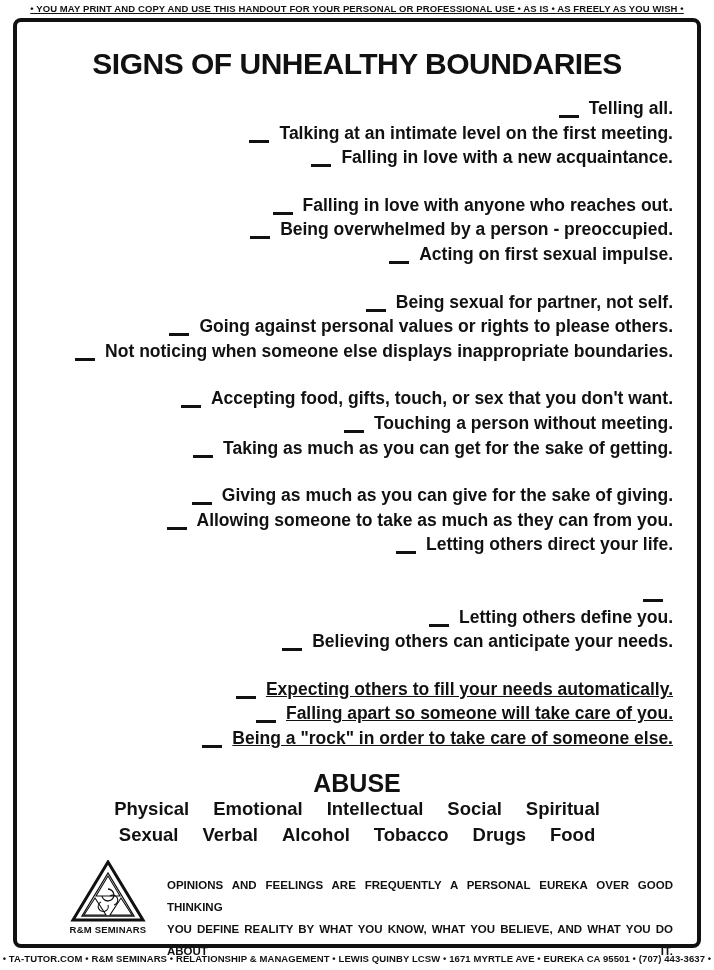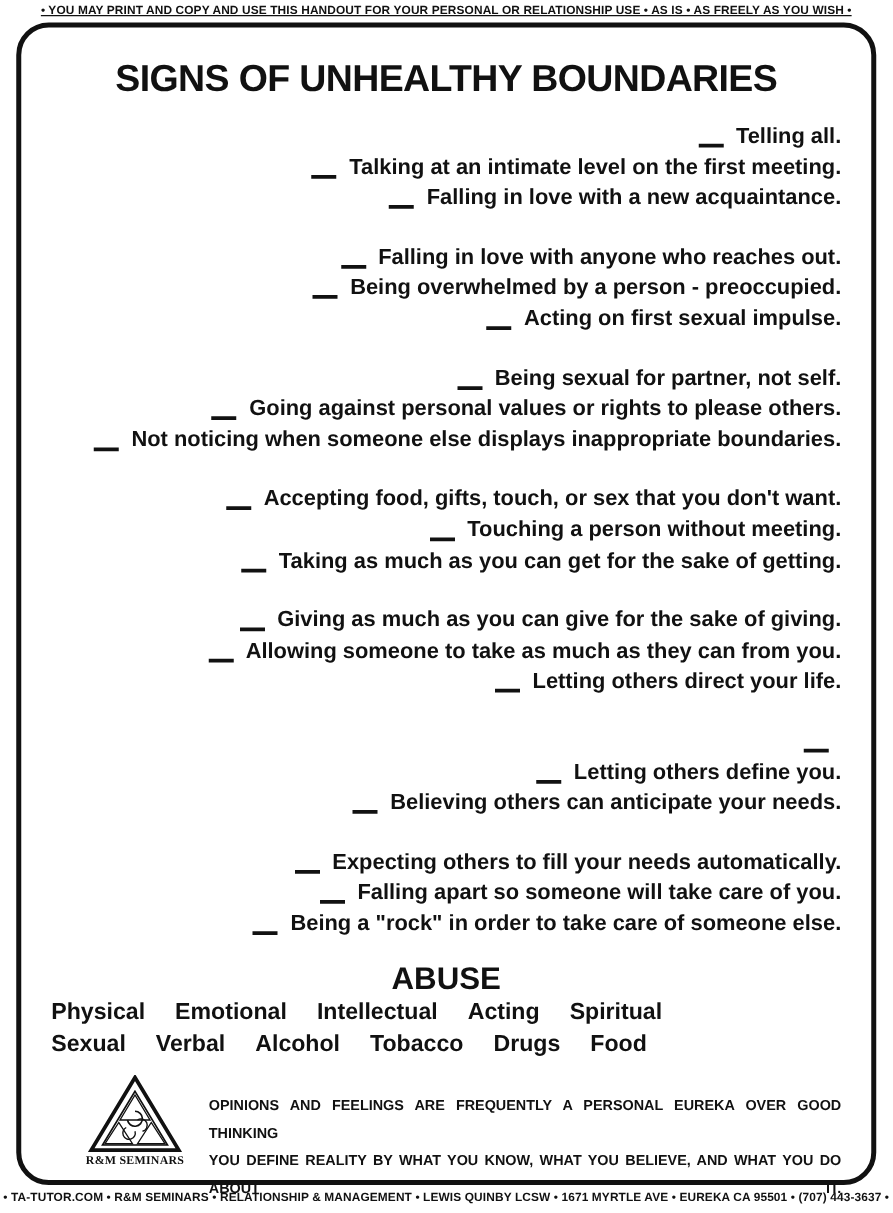--- a/index.html
+++ b/index.html
@@ -8,53 +8,53 @@
     font-family:"Liberation Sans","DejaVu Sans",sans-serif;
     font-weight:bold;overflow:hidden;
   }
   .top-notice{
     height:15px;padding-top:3px;text-align:center;
     font-size:9.5px;letter-spacing:.1px;text-decoration:underline;
     white-space:nowrap;
   }
   .border-box{
     box-sizing:border-box;margin:0 13px;height:930px;
-    border:4px solid #111111;border-radius:26px;
+    border:4px solid #111111;border-radius:8px;
     padding:0 24px;position:relative;
   }
   .title{
     margin:24px 0 0 0;text-align:center;
     font-size:30px;letter-spacing:-.5px;line-height:36px;
   }
   .list{margin:14px 0 0 14px;font-size:17.5px;text-align:right;}
   .group{margin-bottom:23px;}
-  .group:last-child{margin-bottom:0;}
+  .group:last-child{margin-bottom:0;text-decoration:underline;}
   .row{line-height:24.6px;white-space:nowrap;}
   .blank{
     display:inline-block;width:20px;height:3px;background:#111111;
     vertical-align:-4px;margin-right:10px;
   }
   .abuse{margin-top:21px;text-align:center;}
   .abuse-heading{font-size:25px;line-height:25px;}
-  .abuse-row{display:flex;gap:24px;font-size:18.5px;line-height:25.5px;}
+  .abuse-row{display:flex;justify-content:center;gap:24px;font-size:18.5px;line-height:25.5px;}
   .bottom{display:flex;align-items:flex-start;margin-top:13px;padding-left:16px;}
-  .logo{width:102px;text-align:center;flex:0 0 auto;font-family:Liberation Serif, serif;}
+  .logo{width:102px;text-align:center;flex:0 0 auto;}
   .logo svg{display:block;margin:0 auto;}
   .logo-label{font-size:9.5px;margin-top:2px;letter-spacing:.2px;}
   .opinions{margin-left:8px;margin-top:14px;width:516px;font-size:11.5px;line-height:22px;}
   .opinions .op-line{text-align:justify;text-align-last:justify;}
   .footer{
     margin-top:5px;text-align:center;font-size:9.5px;
     letter-spacing:.1px;white-space:nowrap;
   }
 </style>
 </head>
 <body>
 
-<div class="top-notice">• YOU MAY PRINT AND COPY AND USE THIS HANDOUT FOR YOUR PERSONAL OR RELATIONSHIP USE  • AS IS •  AS FREELY AS YOU WISH •</div>
+<div class="top-notice">• YOU MAY PRINT AND COPY AND USE THIS HANDOUT FOR YOUR PERSONAL OR PROFESSIONAL USE  • AS IS •  AS FREELY AS YOU WISH •</div>
 
 <div class="border-box">
 
   <h1 class="title">SIGNS OF UNHEALTHY BOUNDARIES</h1>
 
   <div class="list" id="checklist">
       <div class="group">
         <div class="row"><span class="blank"></span><span>Telling all.</span></div>
         <div class="row"><span class="blank"></span><span>Talking at an intimate level on the first meeting.</span></div>
         <div class="row"><span class="blank"></span><span>Falling in love with a new acquaintance.</span></div>
@@ -90,21 +90,21 @@
         <div class="row"><span class="blank"></span><span>Being a "rock" in order to take care of someone else.</span></div>
       </div>
     </div>
 
   <div class="abuse">
     <div class="abuse-heading">ABUSE</div>
     <div class="abuse-row" id="abuse-row-1">
         <span>Physical</span>
         <span>Emotional</span>
         <span>Intellectual</span>
-        <span>Acting</span>
+        <span>Social</span>
         <span>Spiritual</span>
       </div>
     <div class="abuse-row" id="abuse-row-2">
         <span>Sexual</span>
         <span>Verbal</span>
         <span>Alcohol</span>
         <span>Tobacco</span>
         <span>Drugs</span>
         <span>Food</span>
       </div>

